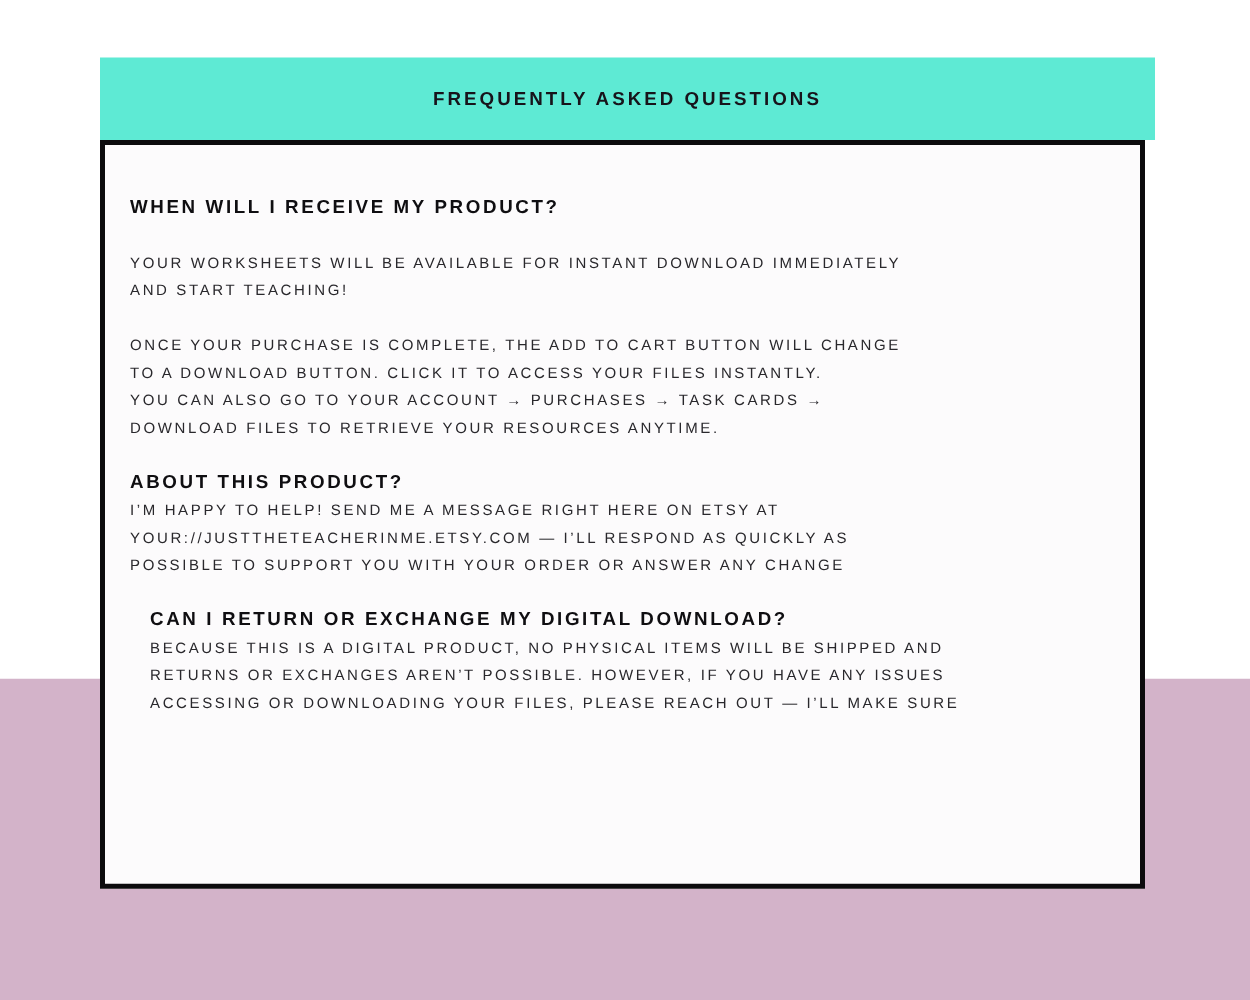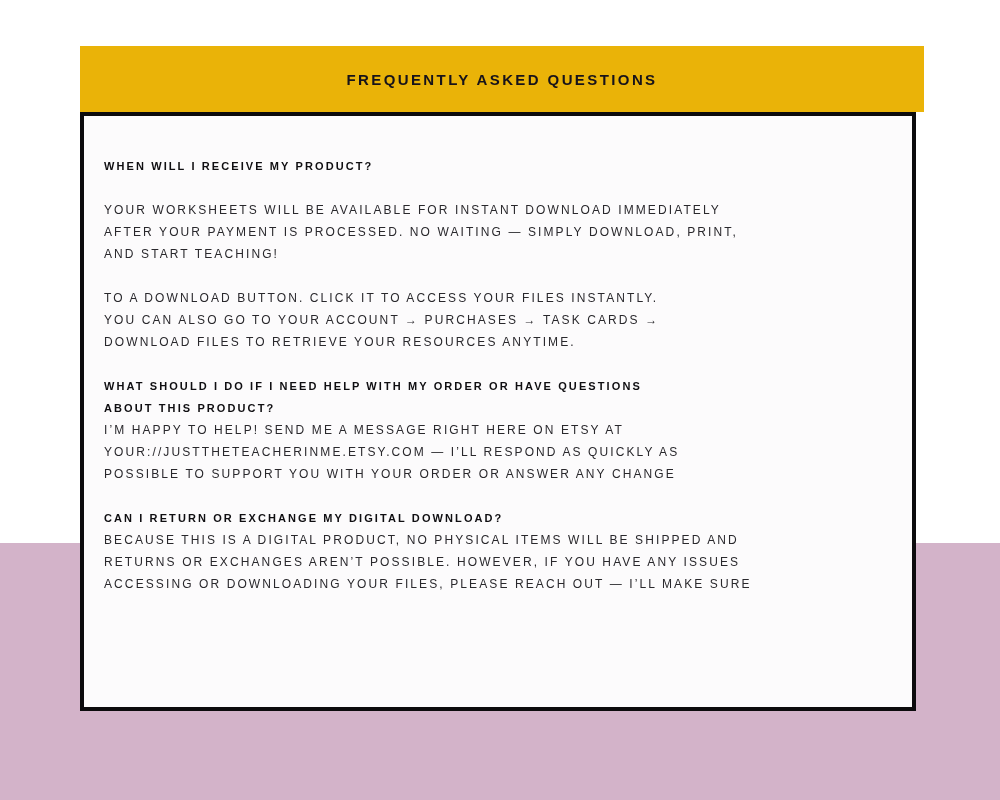--- a/index.html
+++ b/index.html
@@ -13,21 +13,21 @@
   .bg-bottom {
     position: absolute;
     left: 0; top: 543px;
     width: 1000px; height: 257px;
     background: #d3b3c9;
   }
   .band {
     position: absolute;
     left: 80px; top: 46px;
     width: 844px; height: 66px;
-    background: #eab308;
+    background: #5eead4;
     display: flex;
     align-items: center;
     justify-content: center;
   }
   .band-title {
     font-weight: bold;
     font-size: 15px;
     letter-spacing: 2.4px;
     color: #17131a;
     white-space: nowrap;
@@ -36,29 +36,29 @@
     position: absolute;
     left: 80px; top: 112px;
     width: 836px; height: 599px;
     background: #fcfbfc;
     border: 4px solid #0c0b0d;
   }
   .card-content {
     padding: 39px 16px 0 20px;
   }
   .faq-section { margin-bottom: 22px; }
-  .faq-section:last-child { margin-bottom: 0; }
+  .faq-section:last-child { margin-bottom: 0; margin-left: 16px; }
   .line {
     height: 22px;
     line-height: 22px;
     white-space: nowrap;
   }
   .q {
     font-weight: bold;
-    font-size: 11px;
+    font-size: 15px;
     letter-spacing: 2.1px;
     color: #0f0e11;
   }
   .q-gap { margin-bottom: 22px; }
   .a {
     font-weight: normal;
     font-size: 12px;
     letter-spacing: 2.1px;
     color: #29282c;
   }
@@ -71,32 +71,31 @@
 <div class="band">
   <div class="band-title">FREQUENTLY ASKED QUESTIONS</div>
 </div>
 
 <div class="card">
   <div class="card-content">
 
     <div class="faq-section">
       <div class="line q q-gap">WHEN WILL I RECEIVE MY PRODUCT?</div>
       <div class="line a">YOUR WORKSHEETS WILL BE AVAILABLE FOR INSTANT DOWNLOAD IMMEDIATELY</div>
-      <div class="line a">AFTER YOUR PAYMENT IS PROCESSED. NO WAITING — SIMPLY DOWNLOAD, PRINT,</div>
       <div class="line a">AND START TEACHING!</div>
     </div>
 
     <div class="faq-section">
+      <div class="line a">ONCE YOUR PURCHASE IS COMPLETE, THE ADD TO CART BUTTON WILL CHANGE</div>
       <div class="line a">TO A DOWNLOAD BUTTON. CLICK IT TO ACCESS YOUR FILES INSTANTLY.</div>
       <div class="line a">YOU CAN ALSO GO TO YOUR ACCOUNT → PURCHASES → TASK CARDS →</div>
       <div class="line a">DOWNLOAD FILES TO RETRIEVE YOUR RESOURCES ANYTIME.</div>
     </div>
 
     <div class="faq-section">
-      <div class="line q">WHAT SHOULD I DO IF I NEED HELP WITH MY ORDER OR HAVE QUESTIONS</div>
       <div class="line q">ABOUT THIS PRODUCT?</div>
       <div class="line a">I’M HAPPY TO HELP! SEND ME A MESSAGE RIGHT HERE ON ETSY AT</div>
       <div class="line a">YOUR://JUSTTHETEACHERINME.ETSY.COM — I’LL RESPOND AS QUICKLY AS</div>
       <div class="line a">POSSIBLE TO SUPPORT YOU WITH YOUR ORDER OR ANSWER ANY CHANGE</div>
     </div>
 
     <div class="faq-section">
       <div class="line q">CAN I RETURN OR EXCHANGE MY DIGITAL DOWNLOAD?</div>
       <div class="line a">BECAUSE THIS IS A DIGITAL PRODUCT, NO PHYSICAL ITEMS WILL BE SHIPPED AND</div>
       <div class="line a">RETURNS OR EXCHANGES AREN’T POSSIBLE. HOWEVER, IF YOU HAVE ANY ISSUES</div>

